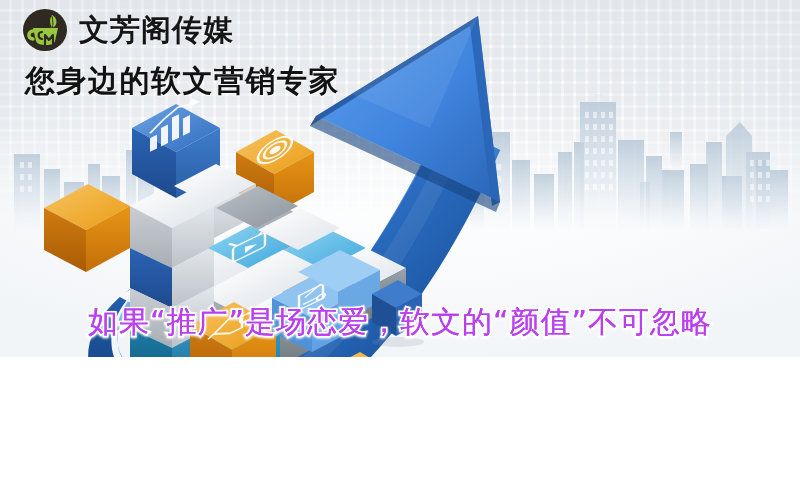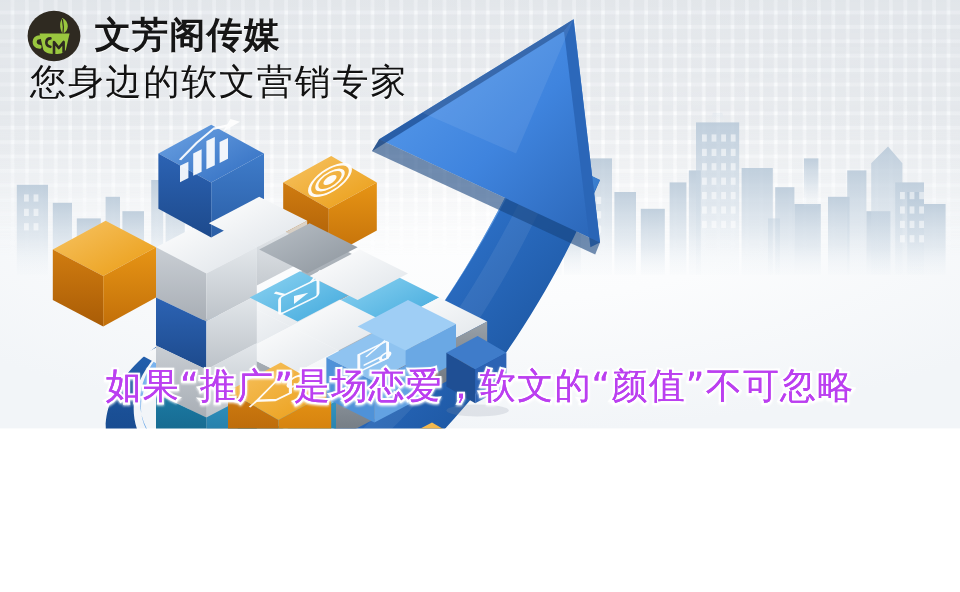--- a/index.html
+++ b/index.html
@@ -51,23 +51,23 @@
     width:46px; height:44px; flex:0 0 auto;
     display:block;
   }
   .brand-name{
     font-family:"DejaVu Sans","Liberation Sans",sans-serif;
     font-size:30px; font-weight:bold; color:#161616;
     letter-spacing:1px; line-height:1; white-space:nowrap;
     text-shadow:0 1px 0 rgba(255,255,255,.9);
   }
   .tagline{
-    margin-top:0; margin-left:3px;
+    margin-top:12px; margin-left:3px;
     font-family:"DejaVu Sans","Liberation Sans",sans-serif;
-    font-size:30px; font-weight:normal; color:#121212;
+    font-size:30px; font-weight:bold; color:#121212;
     letter-spacing:1.5px; line-height:1.1; white-space:nowrap;
     text-shadow:0 1px 0 rgba(255,255,255,.9);
   }
 
   
   .slogan-wrap{
     position:absolute; left:0; right:0; bottom:14px;
     text-align:center; z-index:45;
   }
   .slogan{

